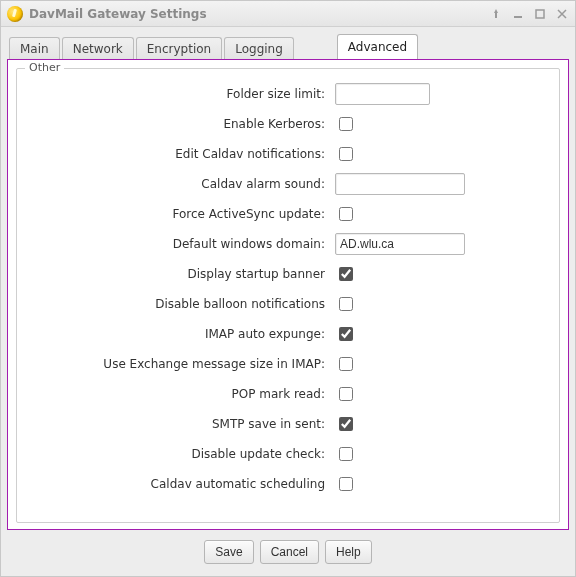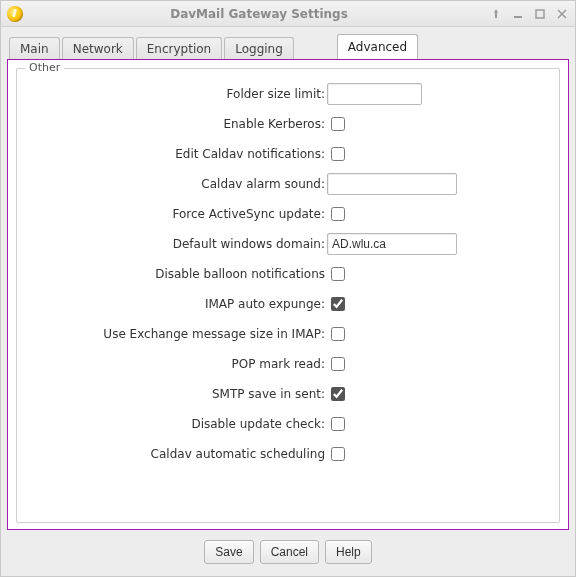--- a/index.html
+++ b/index.html
@@ -44,21 +44,20 @@
     content: "";
     position: absolute;
     left: 6px; top: 3px;
     width: 3px; height: 8px;
     background: #fffbd6;
     transform: rotate(15deg);
     border-radius: 1px;
   }
   .titlebar .title {
     flex: 1;
-    text-align: center;
     font-size: 12px;
     font-weight: bold;
   }
   .titlebar .win-controls {
     display: flex;
     gap: 8px;
     align-items: center;
     color: #9a9a9a;
   }
   .titlebar .wc {
@@ -132,20 +131,21 @@
     font-size: 11px;
   }
   .form-rows {
     display: flex;
     flex-direction: column;
   }
   .row {
     display: flex;
     align-items: center;
     min-height: 30px;
+    gap: 8px;
   }
   .row .lbl {
     width: 300px;
     text-align: right;
     padding-right: 2px;
     color: #333;
     font-size: 12px;
   }
   .row .ctrl {
     flex: 1;
@@ -269,20 +269,26 @@
               </div>
           </div>
 
           <div class="row">
             <div class="lbl">Default windows domain:</div>
             <div class="ctrl">
                 <input type="text" class="field" value="AD.wlu.ca" style="">
               </div>
           </div>
 
+          <div class="row">
+            <div class="lbl">Display startup banner</div>
+            <div class="ctrl">
+                <input type="checkbox" checked="" style="">
+              </div>
+          </div>
 
           <div class="row">
             <div class="lbl">Disable balloon notifications</div>
             <div class="ctrl">
                 <input type="checkbox" style="">
               </div>
           </div>
 
           <div class="row">
             <div class="lbl">IMAP auto expunge:</div>

